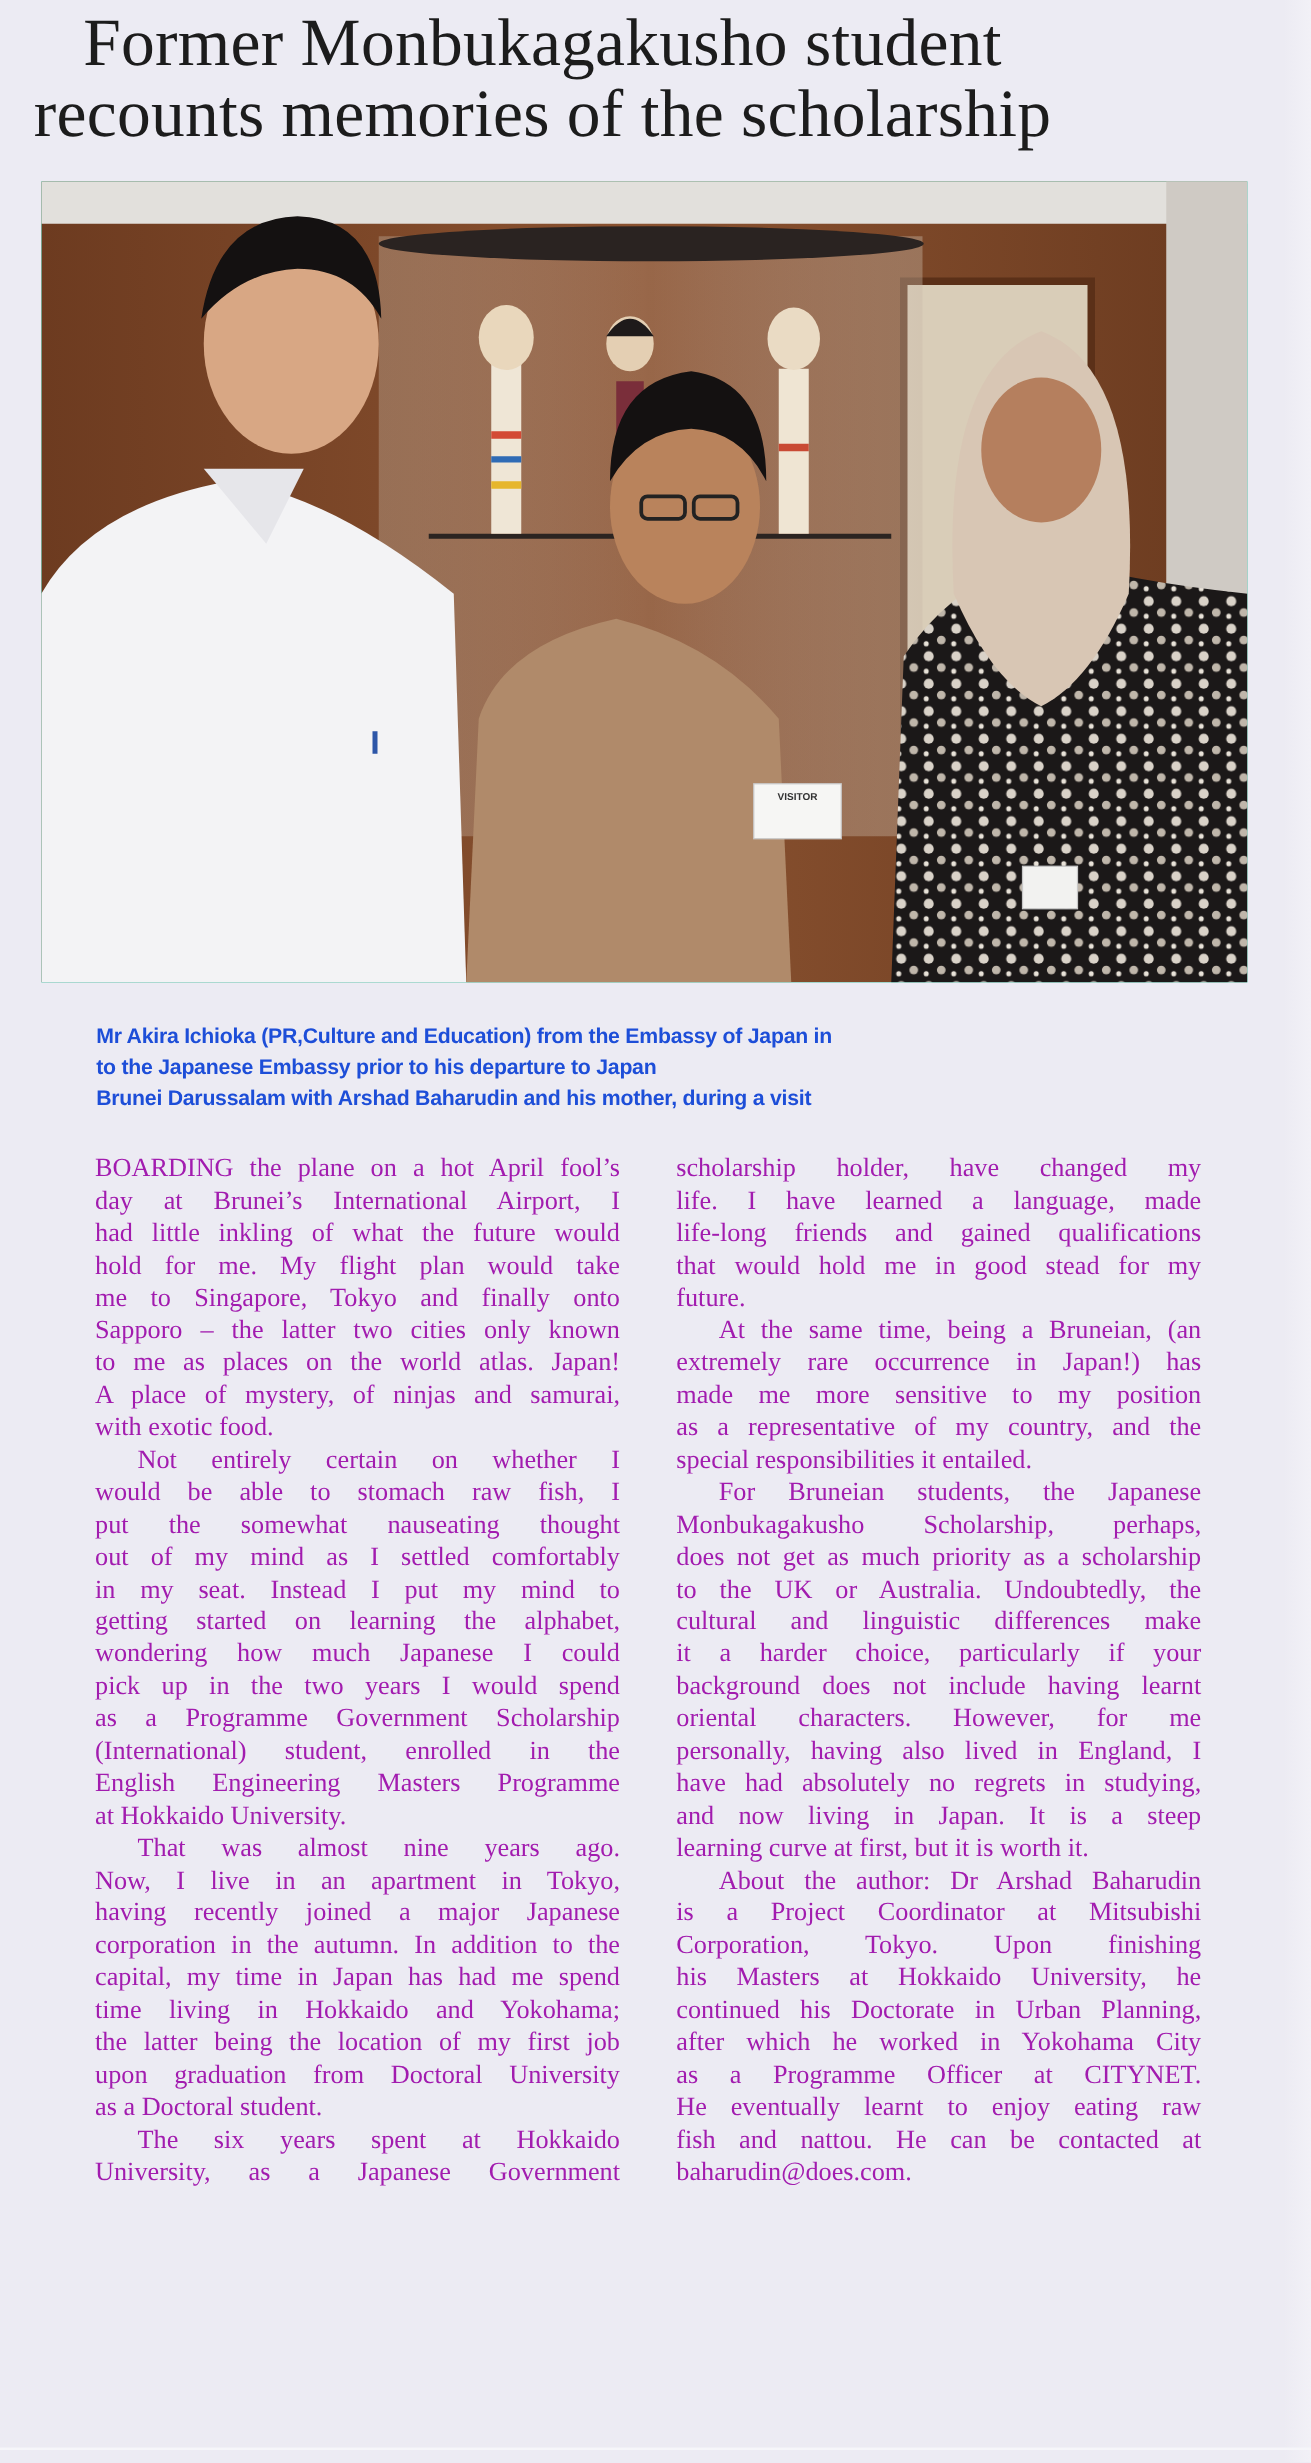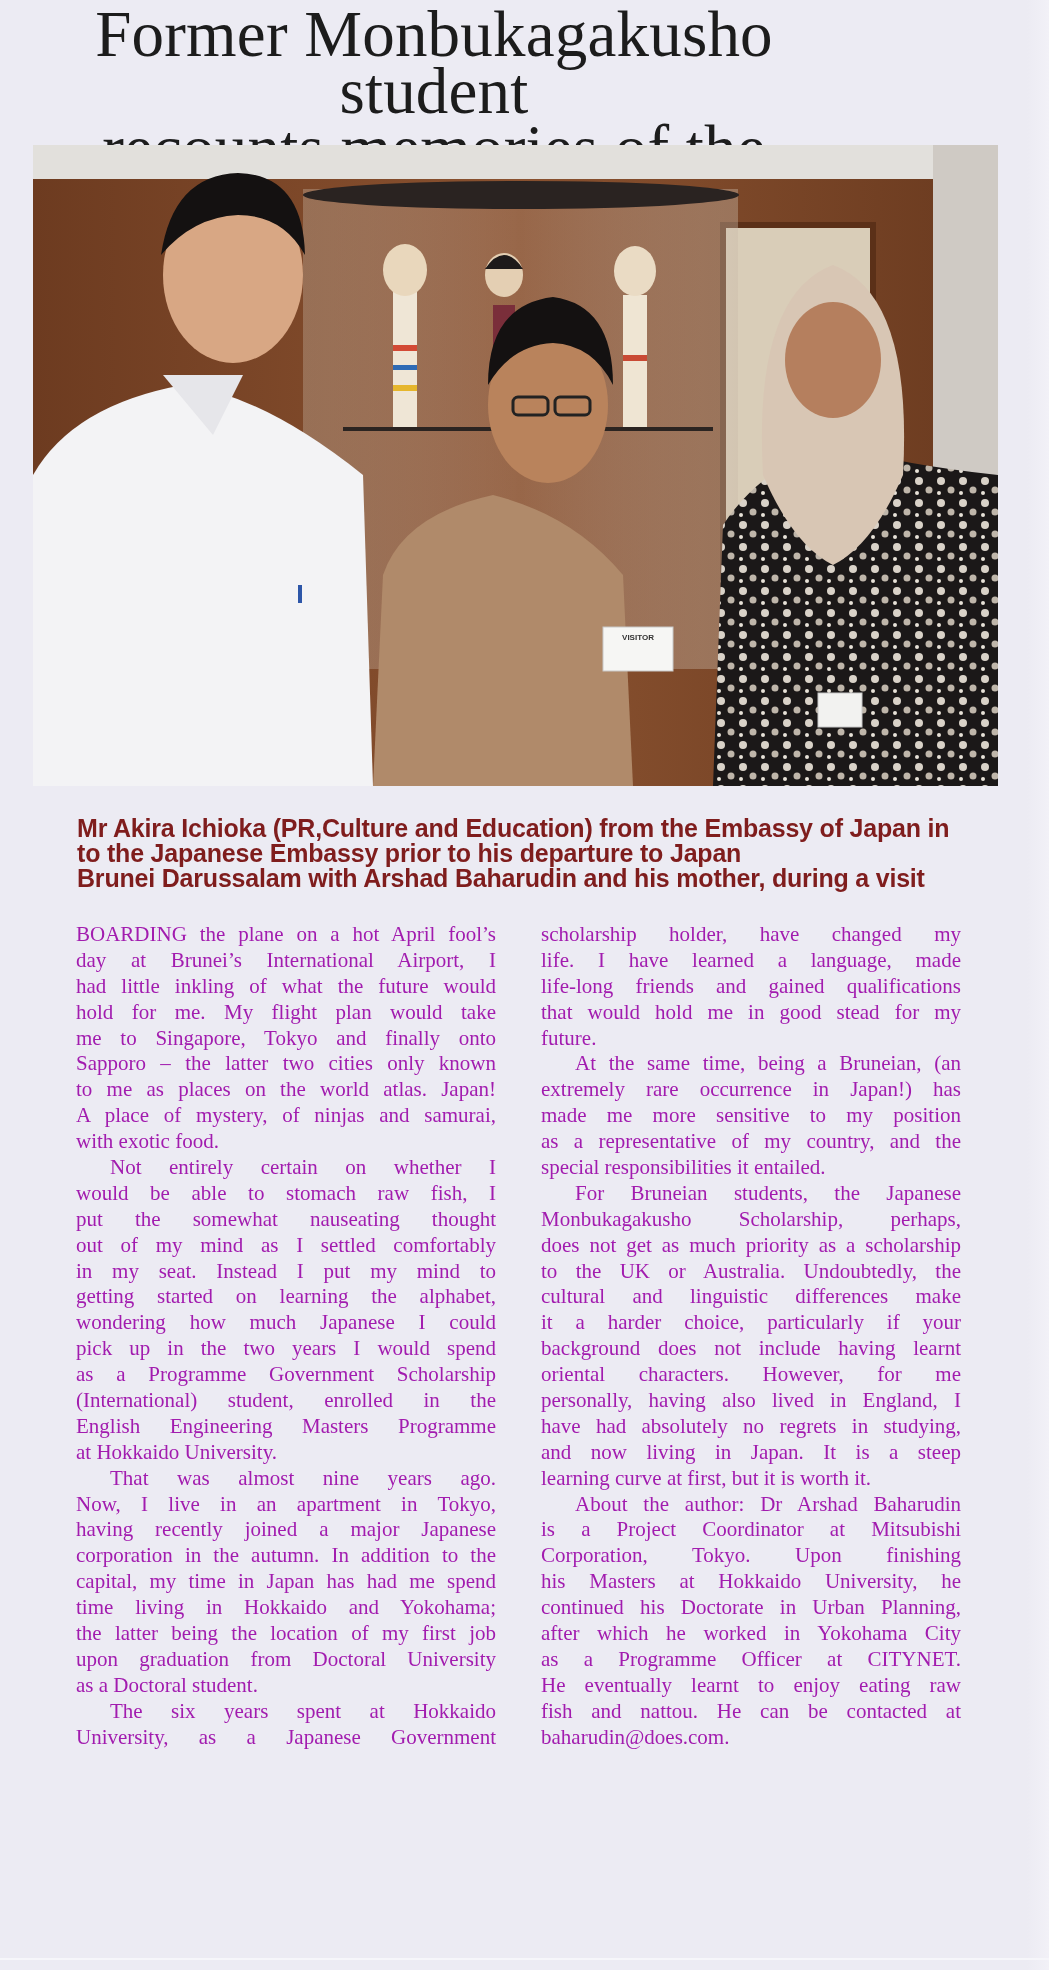--- a/index.html
+++ b/index.html
@@ -16,41 +16,41 @@
     position: absolute; top: 0; right: 0; width: 22px; height: 1970px;
     background: linear-gradient(to right, #ecebf3, #f2f1f7);
   }
   .bottom-rule {
     position: absolute; left: 0; right: 0; top: 1958px; height: 2px; background: #f6f6fa;
   }
   .headline {
     position: absolute; left: 0; width: 868px; top: 6px;
     text-align: center;
     font-family: "Liberation Serif", serif;
-    font-size: 65px;
+    font-size: 54px;
     line-height: 57px;
     font-weight: normal;
     color: #1c1c1c;
     letter-spacing: 0.2px;
     margin: 0;
   }
   .headline span { display: block; }
   .photo {
     position: absolute; left: 33px; top: 145px; width: 965px; height: 641px;
     overflow: hidden;
     background: #5eead4;
   }
   .photo svg { display: block; width: 100%; height: 100%; }
   .caption {
     position: absolute; left: 77px; top: 816px; width: 900px;
     font-family: "Liberation Sans", sans-serif;
     font-weight: bold;
-    font-size: 25px;
+    font-size: 17px;
     line-height: 25px;
-    color: #7f1d1d;
+    color: #1d4ed8;
     letter-spacing: -0.2px;
   }
   .caption span { display: block; white-space: nowrap; }
   .column {
     position: absolute; top: 922px; width: 420px;
     font-family: "Liberation Serif", serif;
     font-size: 21px;
     line-height: 25.9px;
     color: #a21caf;
   }

